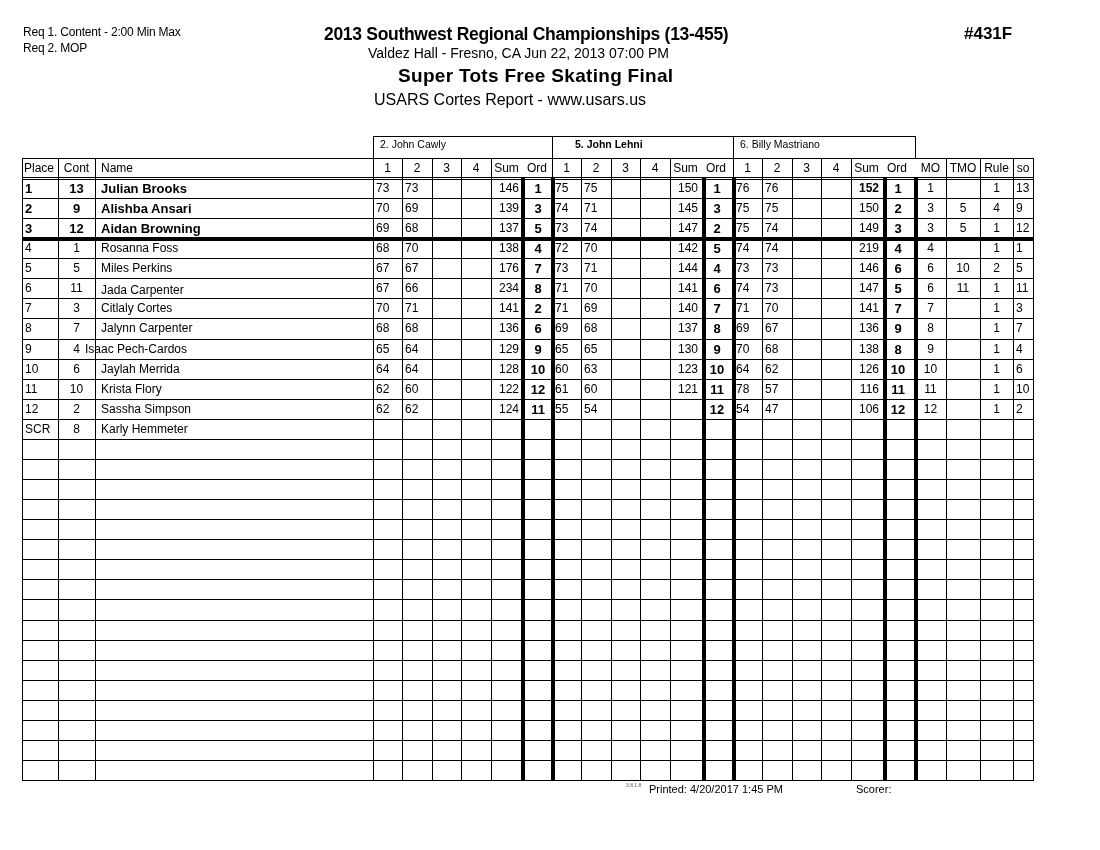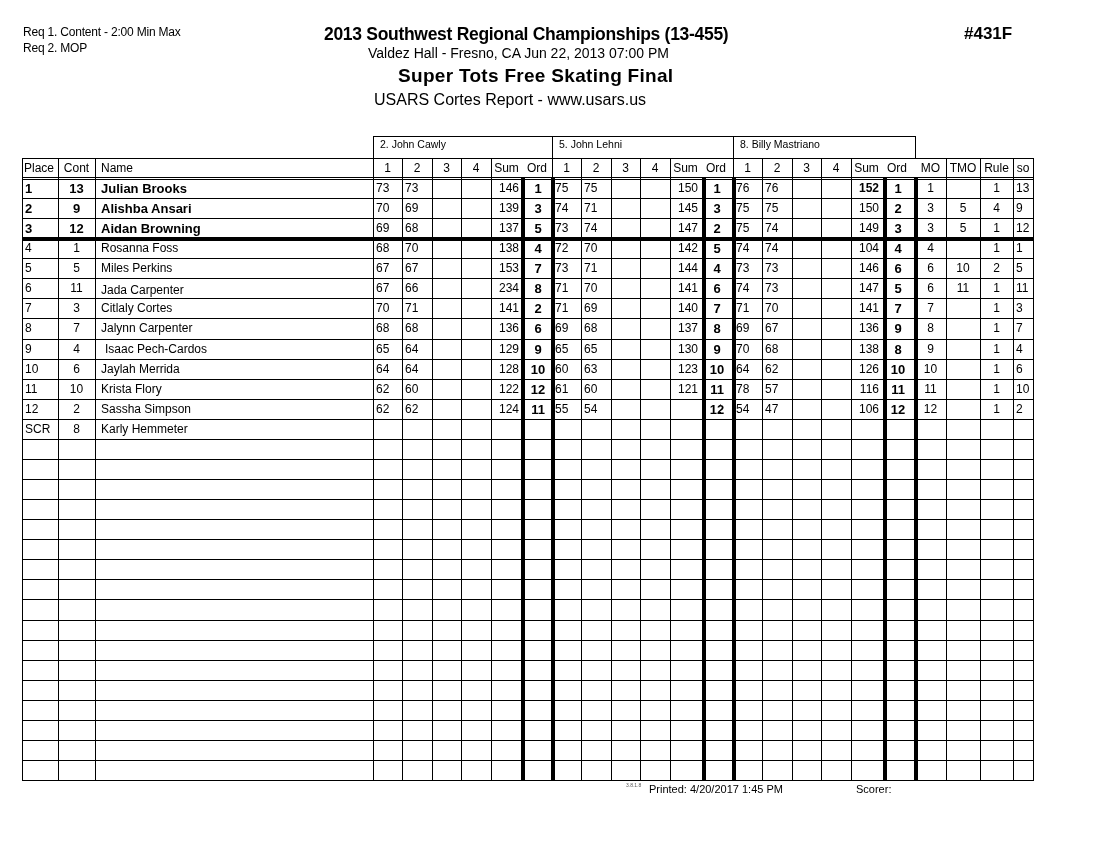--- a/index.html
+++ b/index.html
@@ -35,25 +35,25 @@
 <div class="abs report" style="left:374px; top:91px;">USARS Cortes Report - www.usars.us</div>
 
 <div id="grid" class="grid">
     <div class="hline" style="left: 373px; top: 136px; width: 180px; height: 1px;"></div>
     <div class="vline" style="left: 373px; top: 136px; height: 22px;"></div>
     <div class="vline" style="left: 552px; top: 136px; height: 22px;"></div>
     <div class="cell l" style="left: 373px; top: 137px; width: 179px; padding-left: 7px; font-size: 10.5px; line-height: 14px;">2.  John Cawly</div>
     <div class="hline" style="left: 552px; top: 136px; width: 182px; height: 1px;"></div>
     <div class="vline" style="left: 552px; top: 136px; height: 22px;"></div>
     <div class="vline" style="left: 733px; top: 136px; height: 22px;"></div>
-    <div class="cell l" style="left: 552px; top: 137px; width: 181px; padding-left: 7px; font-size: 10.5px; line-height: 14px;">5.  John Lehni</div>
+    <div class="cell l" style="left: 552px; top: 137px; width: 181px; padding-left: 23px; font-size: 10.5px; line-height: 14px; font-weight: bold;">5.  John Lehni</div>
     <div class="hline" style="left: 733px; top: 136px; width: 183px; height: 1px;"></div>
     <div class="vline" style="left: 733px; top: 136px; height: 22px;"></div>
     <div class="vline" style="left: 915px; top: 136px; height: 22px;"></div>
-    <div class="cell l" style="left: 733px; top: 137px; width: 182px; padding-left: 7px; font-size: 10.5px; line-height: 14px;">8.  Billy Mastriano</div>
+    <div class="cell l" style="left: 733px; top: 137px; width: 182px; padding-left: 7px; font-size: 10.5px; line-height: 14px;">6.  Billy Mastriano</div>
     <div class="hline" style="left: 22px; top: 158px; width: 1012px; height: 1px;"></div>
     <div class="cell l" style="left: 22px; top: 159px; width: 36px; padding-left: 2px;">Place</div>
     <div class="cell c" style="left: 58px; top: 159px; width: 37px;">Cont</div>
     <div class="cell l" style="left: 95px; top: 159px; width: 278px; padding-left: 6px;">Name</div>
     <div class="cell c" style="left: 373px; top: 159px; width: 29px;">1</div>
     <div class="cell c" style="left: 402px; top: 159px; width: 30px;">2</div>
     <div class="cell c" style="left: 432px; top: 159px; width: 29px;">3</div>
     <div class="cell c" style="left: 461px; top: 159px; width: 30px;">4</div>
     <div class="cell c" style="left: 491px; top: 159px; width: 31px;">Sum</div>
     <div class="cell c" style="left: 522px; top: 159px; width: 30px;">Ord</div>
@@ -221,34 +221,34 @@
     <div class="cell l" style="left: 552px; top: 239px; width: 29px; padding-left: 3px;">72</div>
     <div class="cell l" style="left: 581px; top: 239px; width: 30px; padding-left: 3px;">70</div>
     <div class="cell l" style="left: 611px; top: 239px; width: 29px; padding-left: 3px;"></div>
     <div class="cell l" style="left: 640px; top: 239px; width: 30px; padding-left: 3px;"></div>
     <div class="cell r" style="left: 670px; top: 239px; width: 31px;">142</div>
     <div class="cell c b" style="left: 703px; top: 239px; width: 28px;">5</div>
     <div class="cell l" style="left: 733px; top: 239px; width: 29px; padding-left: 3px;">74</div>
     <div class="cell l" style="left: 762px; top: 239px; width: 30px; padding-left: 3px;">74</div>
     <div class="cell l" style="left: 792px; top: 239px; width: 29px; padding-left: 3px;"></div>
     <div class="cell l" style="left: 821px; top: 239px; width: 30px; padding-left: 3px;"></div>
-    <div class="cell r" style="left: 851px; top: 239px; width: 31px;">104</div>
+    <div class="cell r" style="left: 851px; top: 239px; width: 31px;">219</div>
     <div class="cell c b" style="left: 884px; top: 239px; width: 28px;">4</div>
     <div class="cell c" style="left: 915px; top: 239px; width: 31px;">4</div>
     <div class="cell c" style="left: 946px; top: 239px; width: 34px;"></div>
     <div class="cell c" style="left: 980px; top: 239px; width: 33px;">1</div>
     <div class="cell l" style="left: 1013px; top: 239px; width: 20px; padding-left: 3px;">1</div>
     <div class="cell l" style="left: 22px; top: 259px; width: 36px; padding-left: 3px;">5</div>
     <div class="cell c" style="left: 58px; top: 259px; width: 37px;">5</div>
     <div class="cell l" style="left: 95px; top: 259px; width: 278px; padding-left: 6px;">Miles Perkins</div>
     <div class="cell l" style="left: 373px; top: 259px; width: 29px; padding-left: 3px;">67</div>
     <div class="cell l" style="left: 402px; top: 259px; width: 30px; padding-left: 3px;">67</div>
     <div class="cell l" style="left: 432px; top: 259px; width: 29px; padding-left: 3px;"></div>
     <div class="cell l" style="left: 461px; top: 259px; width: 30px; padding-left: 3px;"></div>
-    <div class="cell r" style="left: 491px; top: 259px; width: 31px;">153</div>
+    <div class="cell r" style="left: 491px; top: 259px; width: 31px;">176</div>
     <div class="cell c b" style="left: 524px; top: 259px; width: 28px;">7</div>
     <div class="cell l" style="left: 552px; top: 259px; width: 29px; padding-left: 3px;">73</div>
     <div class="cell l" style="left: 581px; top: 259px; width: 30px; padding-left: 3px;">71</div>
     <div class="cell l" style="left: 611px; top: 259px; width: 29px; padding-left: 3px;"></div>
     <div class="cell l" style="left: 640px; top: 259px; width: 30px; padding-left: 3px;"></div>
     <div class="cell r" style="left: 670px; top: 259px; width: 31px;">144</div>
     <div class="cell c b" style="left: 703px; top: 259px; width: 28px;">4</div>
     <div class="cell l" style="left: 733px; top: 259px; width: 29px; padding-left: 3px;">73</div>
     <div class="cell l" style="left: 762px; top: 259px; width: 30px; padding-left: 3px;">73</div>
     <div class="cell l" style="left: 792px; top: 259px; width: 29px; padding-left: 3px;"></div>
@@ -329,21 +329,21 @@
     <div class="cell l" style="left: 792px; top: 319px; width: 29px; padding-left: 3px;"></div>
     <div class="cell l" style="left: 821px; top: 319px; width: 30px; padding-left: 3px;"></div>
     <div class="cell r" style="left: 851px; top: 319px; width: 31px;">136</div>
     <div class="cell c b" style="left: 884px; top: 319px; width: 28px;">9</div>
     <div class="cell c" style="left: 915px; top: 319px; width: 31px;">8</div>
     <div class="cell c" style="left: 946px; top: 319px; width: 34px;"></div>
     <div class="cell c" style="left: 980px; top: 319px; width: 33px;">1</div>
     <div class="cell l" style="left: 1013px; top: 319px; width: 20px; padding-left: 3px;">7</div>
     <div class="cell l" style="left: 22px; top: 340px; width: 36px; padding-left: 3px;">9</div>
     <div class="cell c" style="left: 58px; top: 340px; width: 37px;">4</div>
-    <div class="cell l" style="left: 99px; top: 340px; width: 278px; padding-left: 6px;">Isaac Pech-Cardos</div>
+    <div class="cell l" style="left: 79px; top: 340px; width: 278px; padding-left: 6px;">Isaac Pech-Cardos</div>
     <div class="cell l" style="left: 373px; top: 340px; width: 29px; padding-left: 3px;">65</div>
     <div class="cell l" style="left: 402px; top: 340px; width: 30px; padding-left: 3px;">64</div>
     <div class="cell l" style="left: 432px; top: 340px; width: 29px; padding-left: 3px;"></div>
     <div class="cell l" style="left: 461px; top: 340px; width: 30px; padding-left: 3px;"></div>
     <div class="cell r" style="left: 491px; top: 340px; width: 31px;">129</div>
     <div class="cell c b" style="left: 524px; top: 340px; width: 28px;">9</div>
     <div class="cell l" style="left: 552px; top: 340px; width: 29px; padding-left: 3px;">65</div>
     <div class="cell l" style="left: 581px; top: 340px; width: 30px; padding-left: 3px;">65</div>
     <div class="cell l" style="left: 611px; top: 340px; width: 29px; padding-left: 3px;"></div>
     <div class="cell l" style="left: 640px; top: 340px; width: 30px; padding-left: 3px;"></div>

